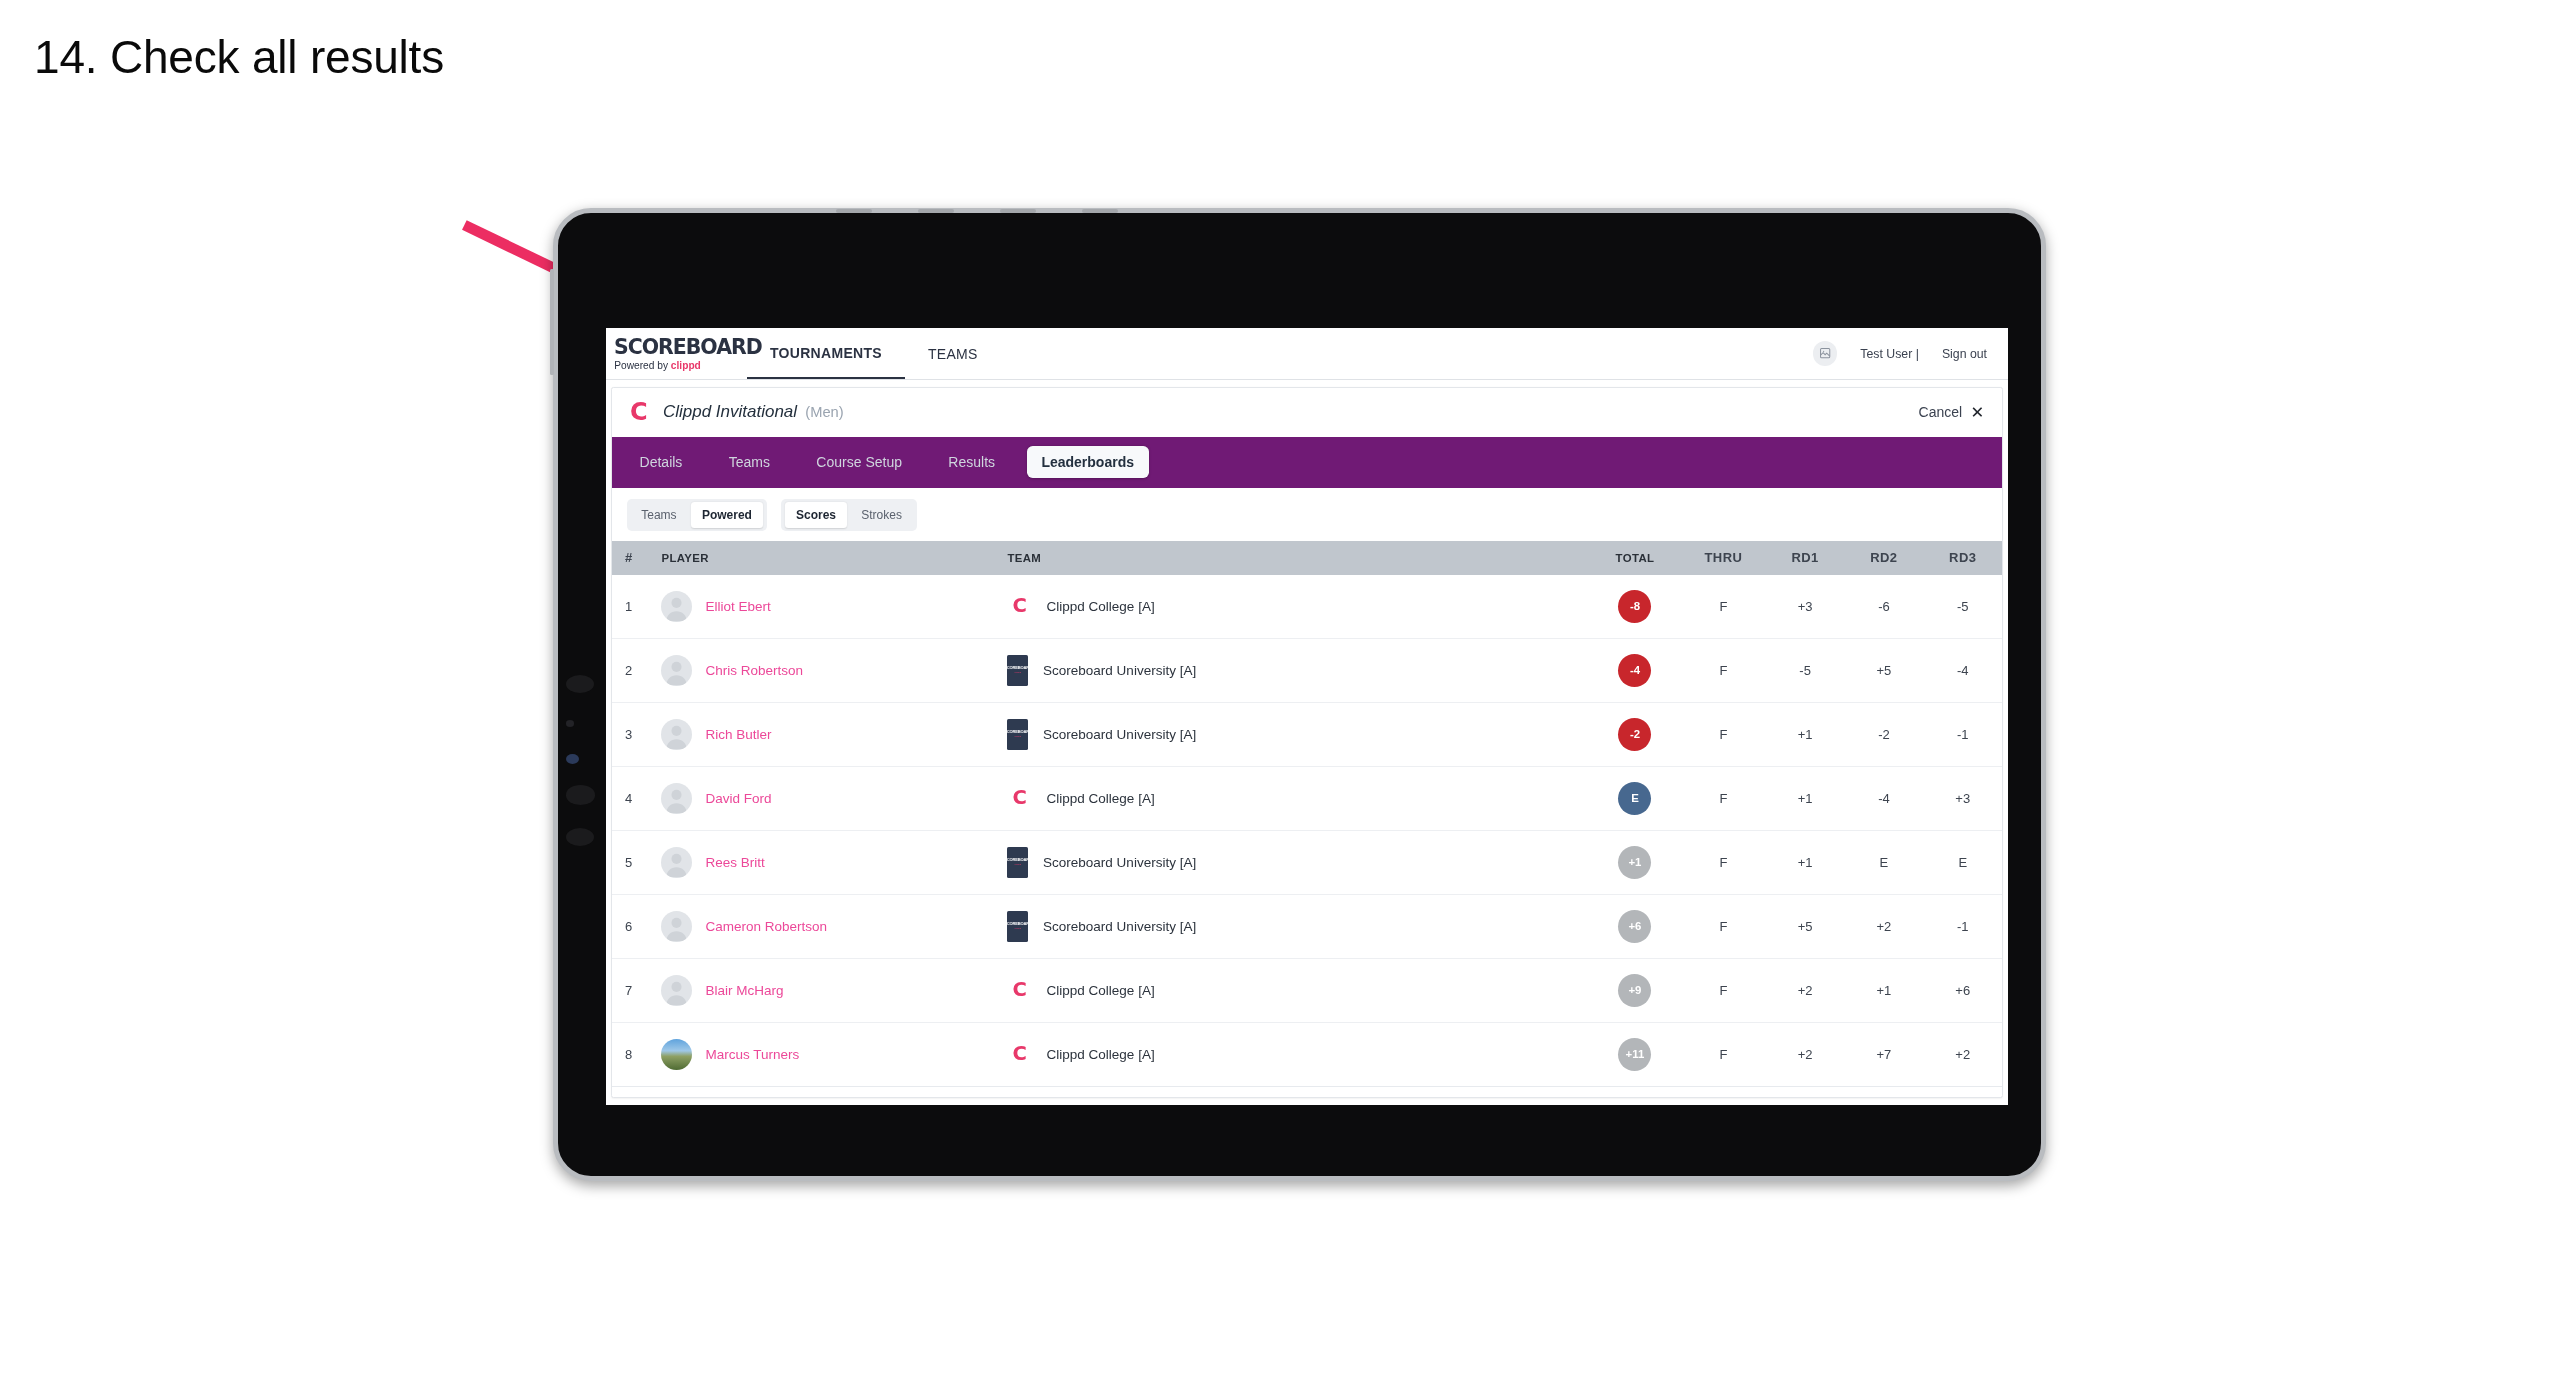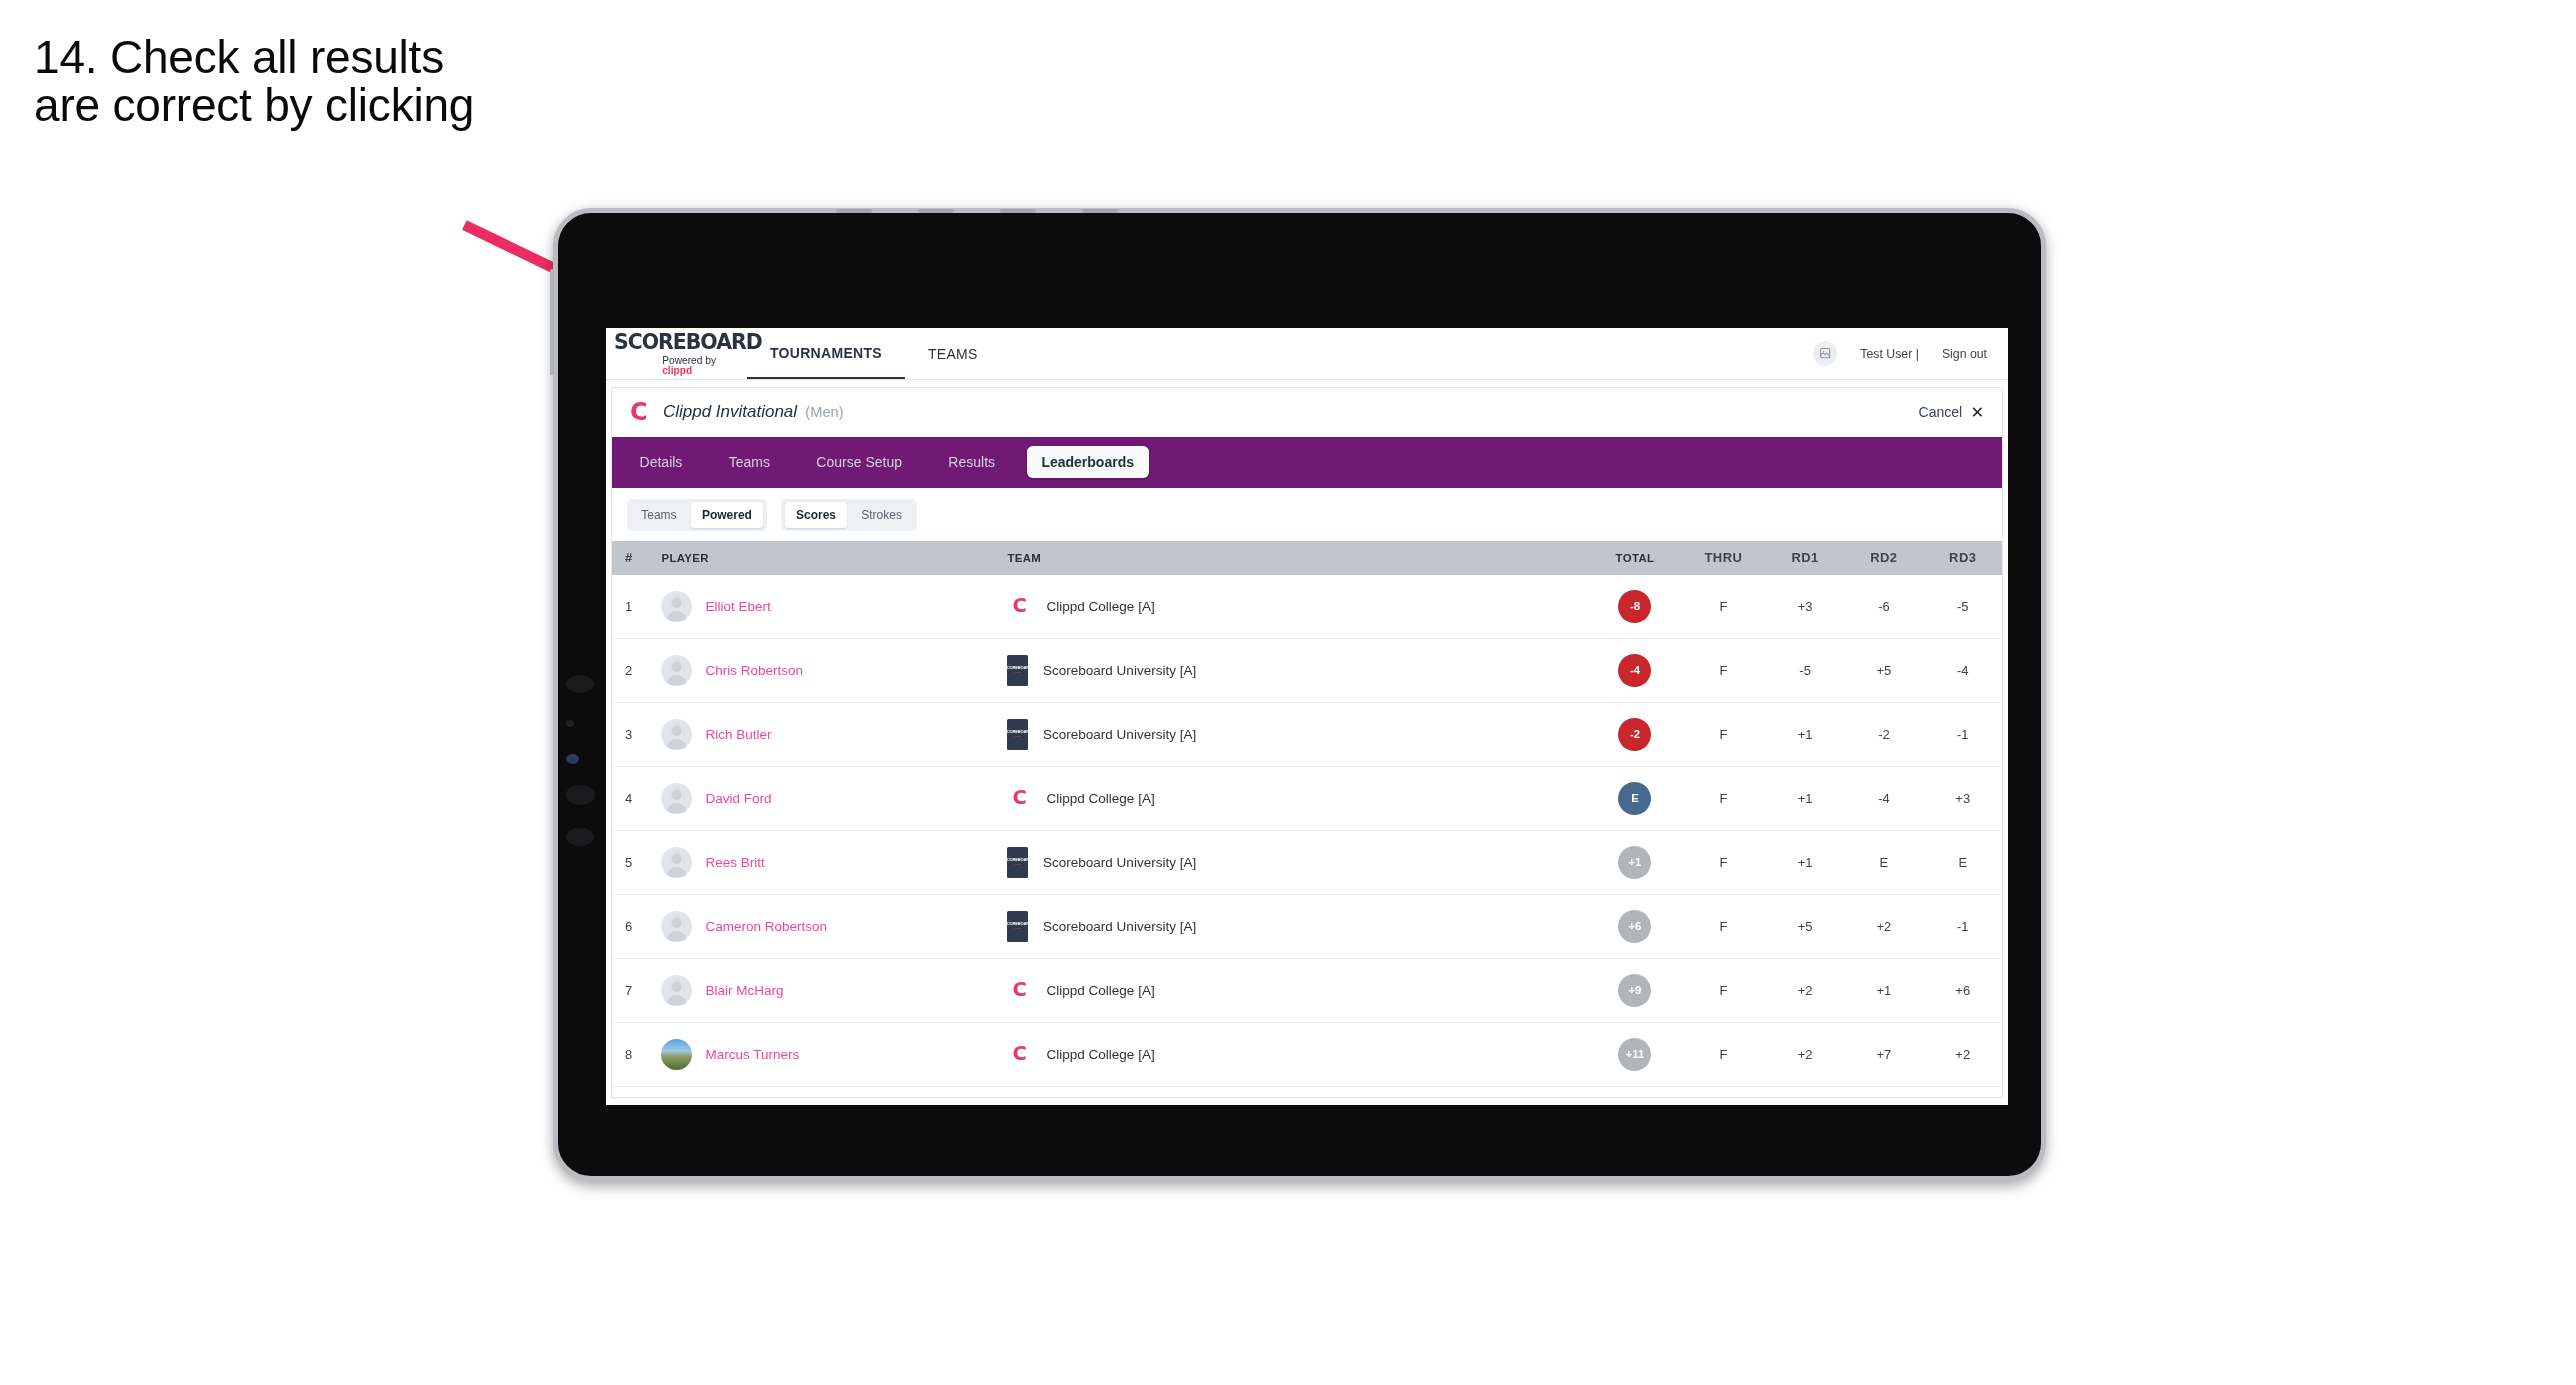--- a/index.html
+++ b/index.html
@@ -50,21 +50,21 @@
   }
 
   
   #topbar { height: 52px; background:#fff; border-bottom:0.8px solid #dfe2e6; display:flex; align-items:stretch; position:relative; }
   #brand { width:141px; padding-left:8.2px; display:flex; flex-direction:column; justify-content:center; }
   #brand-title {
     font-family:"DejaVu Sans", sans-serif;
     font-weight:700; font-size:22px; color:#2b3242; letter-spacing:-1.1px;
     transform: scaleX(0.93); transform-origin:left center; line-height:1;
   }
-  #brand-sub { font-size:10.2px; color:#2b3242; margin-top:2.5px; line-height:1;margin-left:48px; }
+  #brand-sub { font-size:10.2px; color:#2b3242; margin-top:2.5px; line-height:1; }
   #brand-sub .clippd { color:#e8386a; font-weight:700; }
   .topnav { display:flex; align-items:stretch; }
   .topnav-item {
     display:flex; align-items:center; padding:0 23px;
     font-size:14px; color:#2b3242; letter-spacing:0.3px; cursor:pointer;
   }
   .topnav-item.active { border-bottom:2.5px solid #2b3242;font-weight:bold; }
   #user-area { margin-left:auto; display:flex; align-items:center; padding-right:21px; gap:23px; }
   #avatar-top { width:24.5px;height:24.5px;border-radius:50%;background:#eceef1;display:flex;align-items:center;justify-content:center; }
   #user-name { font-size:12.3px; color:#3b4250; }
@@ -121,21 +121,20 @@
   .badge.even  { background:#47688f; }
   .badge.over  { background:#b3b6b9; }
 </style>
 </head>
 <body>
 
 <div id="stage">
 
   <div id="annotation">
     <span class="line">14. Check all results</span>
-    <span class="line">are correct by clicking</span>
   </div>
 
   <svg id="arrow-svg" viewBox="0 0 3151 1695">
     <defs>
       <marker id="ah" markerWidth="6" markerHeight="6" refX="2.2" refY="3" orient="auto">
         <path d="M0,0 L6,3 L0,6 z" fill="#ec2d62"></path>
       </marker>
     </defs>
     <line x1="568" y1="275" x2="1165" y2="563" stroke="#ec2d62" stroke-width="13" marker-end="url(#ah)"></line>
   </svg>

